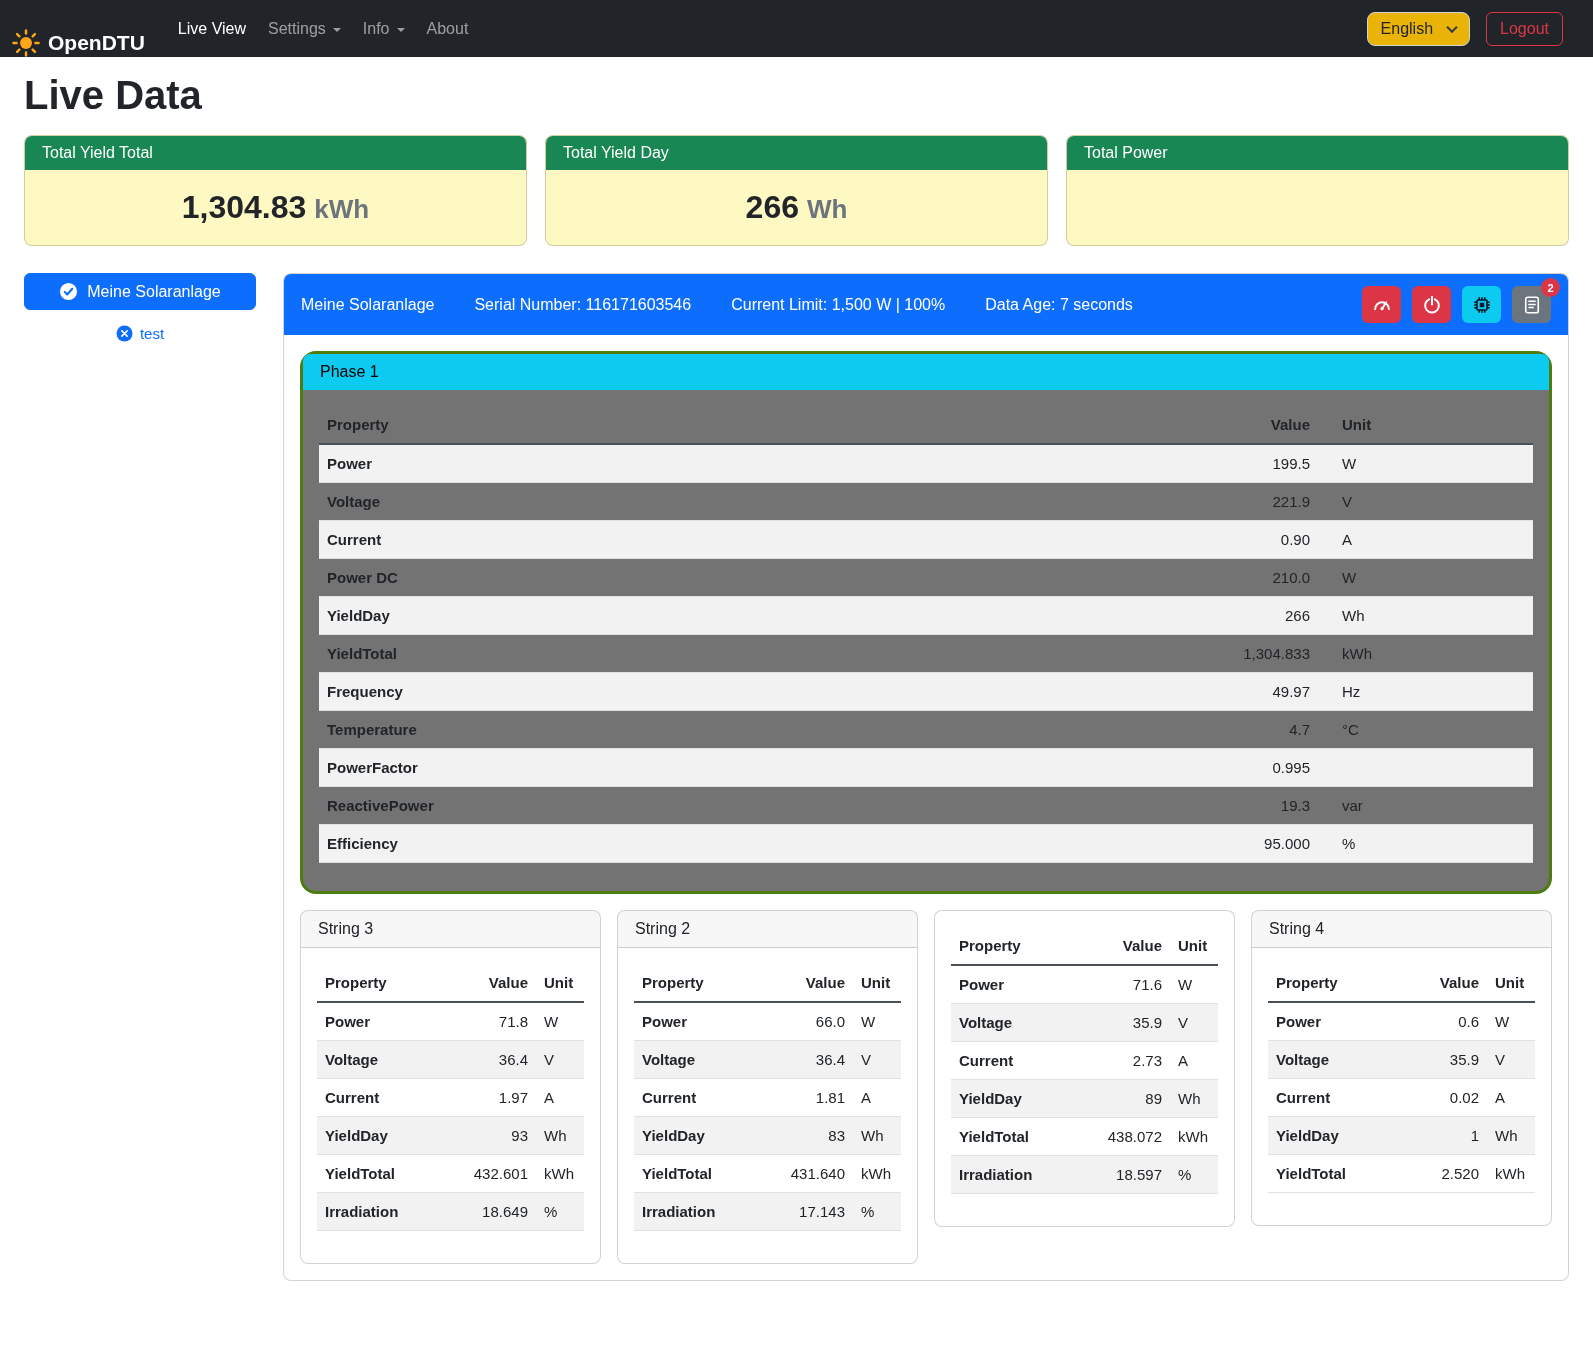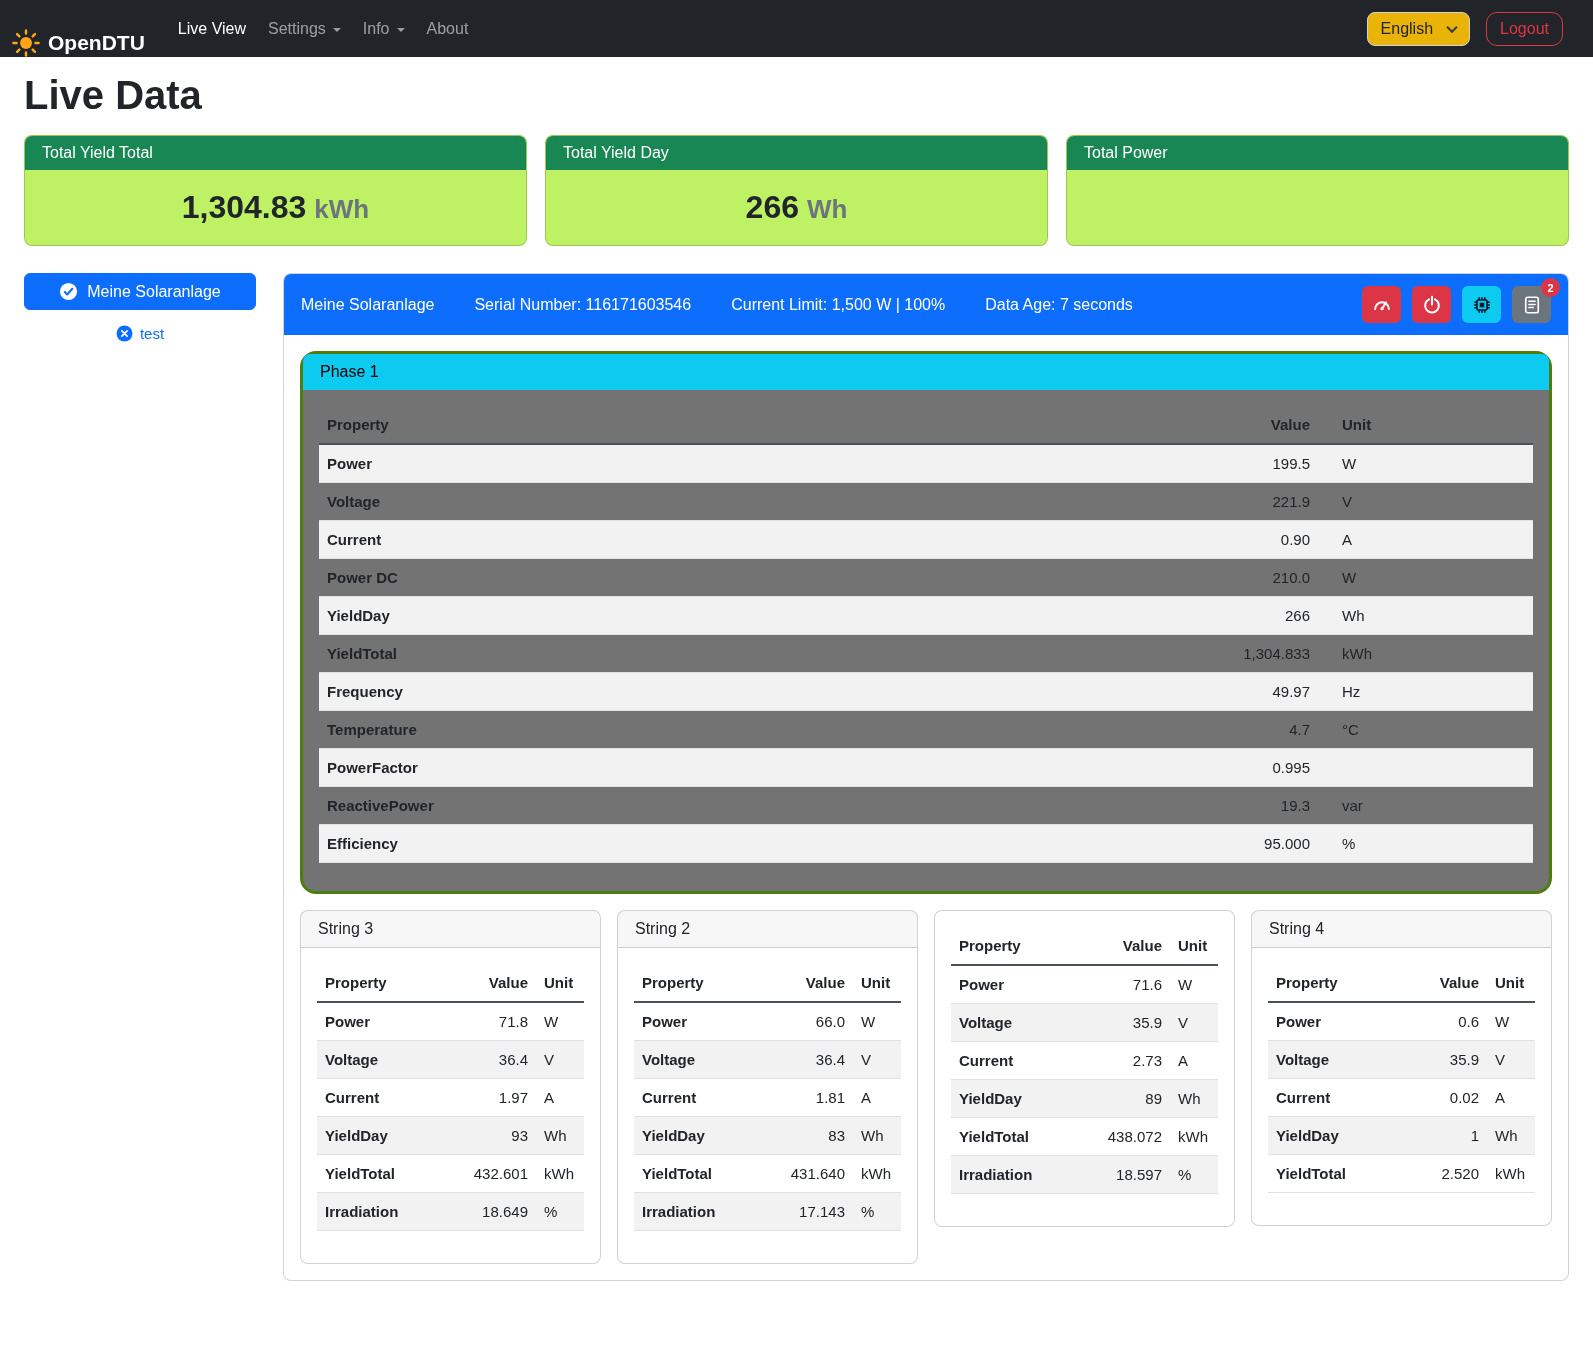--- a/index.html
+++ b/index.html
@@ -46,31 +46,31 @@
     position: relative; cursor: pointer;
   }
   .select-chevron {
     position: absolute; right: 13px; top: 50%;
     width: 8px; height: 8px;
     border-right: 2px solid #343a40; border-bottom: 2px solid #343a40;
     transform: translateY(-70%) rotate(45deg);
   }
   .logout-btn {
     background: transparent; border: 1px solid #dc3545; color: #dc3545;
-    border-radius: 11px; padding: 7px 13px; font-size: 16px;
+    border-radius: 6px; padding: 7px 13px; font-size: 16px;
     cursor: pointer; font-family: inherit;
   }
 
   
   .page { padding: 0 24px 28px; }
   .page-title { font-size: 40px; font-weight: 600; margin: 16px 0 17px; color: #212529; }
 
   
   .summary-row { display: flex; gap: 18px; margin-bottom: 27px; }
-  .summary-card { flex: 1; border: 1px solid rgba(0,0,0,.175); border-radius: 8px; background: #bef264; }
+  .summary-card { flex: 1; border: 1px solid rgba(0,0,0,.175); border-radius: 8px; background: #fef9c3; }
   .summary-card-header {
     background: #198754; color: #fff; padding: 8px 17px;
     font-size: 16px; border-radius: 7px 7px 0 0;
   }
   .summary-card-body { padding: 19px 16px; text-align: center; }
   .summary-value { font-size: 32px; font-weight: 600; color: #212529; }
   .summary-unit { font-size: 26px; font-weight: 600; color: #6c757d; margin-left: 8px; }
 
   
   .content-row { display: flex; gap: 27px; align-items: flex-start; }

